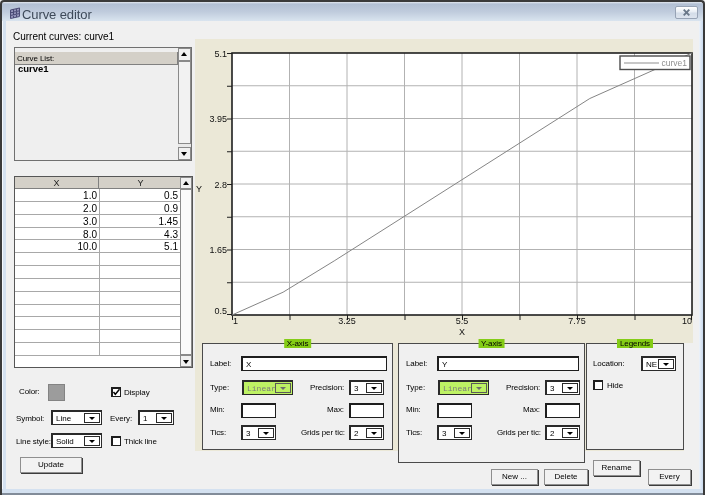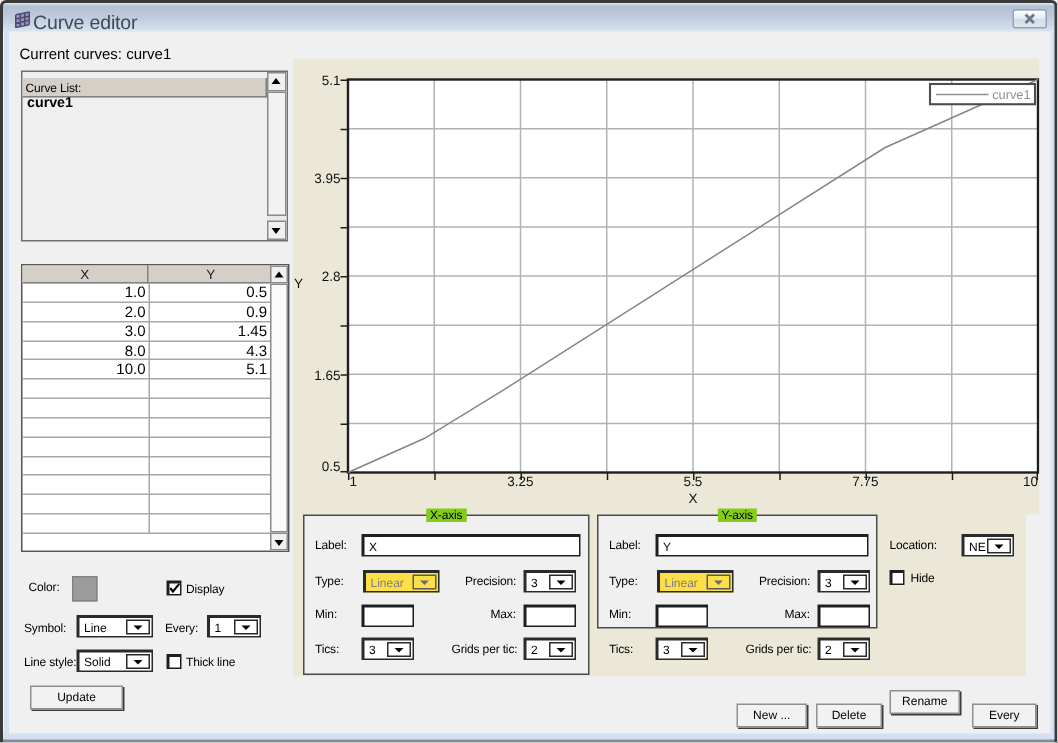--- a/index.html
+++ b/index.html
@@ -5,21 +5,21 @@
 html,body{margin:0;padding:0;background:#fff;}
 #win{position:relative;width:705px;height:495px;font-family:"Liberation Sans",sans-serif;overflow:hidden;background:#f0f0f0;}
 .abs{position:absolute;}
 .lbl{position:absolute;font:8px "Liberation Sans",sans-serif;letter-spacing:-0.1px;color:#000;white-space:nowrap;}
 .lb10{position:absolute;font:10px "Liberation Sans",sans-serif;color:#000;white-space:nowrap;}
 .inp{position:absolute;background:#fff;border:1px solid #1e1e1e;border-top-width:2px;border-left-width:2px;box-sizing:border-box;font:8px "Liberation Sans",sans-serif;padding:2px 0 0 3px;color:#000;}
 .combo{position:absolute;background:#fff;border:1px solid #2a2a2a;border-top-width:2px;border-left-width:2px;box-sizing:border-box;font:8px "Liberation Sans",sans-serif;color:#000;}
 .combo .tx{position:absolute;left:3px;top:2px;}
 .combo .ca{position:absolute;top:1px;right:1px;bottom:1px;width:14px;border:1px solid #2a2a2a;}
 .combo .ca:after{content:"";position:absolute;left:50%;top:50%;margin:-1.5px 0 0 -3px;border:3px solid transparent;border-top:3.5px solid #000;width:0;height:0;}
-.combo.dis{background:#fde047;color:#7d7d7d;}
+.combo.dis{background:#bef264;color:#7d7d7d;font-family:Liberation Mono, monospace;}
 .combo.dis .ca{border-color:#5a5a5a;}
 .combo.dis .ca:after{border-top-color:#6e6e6e;}
 .cb{position:absolute;width:7px;height:7px;background:#fff;border:1px solid #1e1e1e;border-top-width:2px;border-left-width:2px;box-sizing:content-box;}
 .btn{position:absolute;background:#f2f2f2;border:1px solid #8f8f8f;box-shadow:1px 1px 0 #3c3c3c;box-sizing:border-box;font:8px "Liberation Sans",sans-serif;color:#000;text-align:center;line-height:14px;}
 .grp{position:absolute;border:1px solid #4a4a4a;background:#f0f0f0;box-sizing:border-box;}
 .gl{position:absolute;top:-5px;left:50%;transform:translateX(-50%);background:#84cc16;padding:0 3px;font:8px "Liberation Sans",sans-serif;letter-spacing:-0.1px;color:#000;white-space:nowrap;}
 .row{position:absolute;left:0;width:167px;height:12.85px;border-bottom:1px solid #a8a8a8;box-sizing:border-box;font:10px "Liberation Sans",sans-serif;}
 .row .c1{position:absolute;right:85px;top:1px;}
 .row .c2{position:absolute;right:4px;top:1px;}
 </style>
@@ -177,21 +177,21 @@
   <div class="combo" style="left:241px;top:425px;width:35px;height:15px;">
       <span class="tx">3</span>
       <span class="ca"></span>
     </div>
   <div class="lbl" style="left:301px;top:428px;">Grids per tic:</div>
   <div class="combo" style="left:349px;top:425px;width:35px;height:15px;">
       <span class="tx">2</span>
       <span class="ca"></span>
     </div>
 
-  <div class="grp" style="left:398px;top:343px;width:187px;height:76px;">
+  <div class="grp" style="left:398px;top:343px;width:187px;height:120px;">
       <span class="gl">Y-axis</span>
     </div>
   <div class="lbl" style="left:406px;top:359px;">Label:</div>
   <div class="inp" style="left:437px;top:356px;width:142px;height:15px;">Y</div>
   <div class="lbl" style="left:406px;top:383px;">Type:</div>
   <div class="combo dis" style="left:438px;top:380px;width:51px;height:15px;">
       <span class="tx">Linear</span>
       <span class="ca"></span>
     </div>
   <div class="lbl" style="left:506px;top:383px;">Precision:</div>
@@ -207,20 +207,23 @@
   <div class="combo" style="left:437px;top:425px;width:35px;height:15px;">
       <span class="tx">3</span>
       <span class="ca"></span>
     </div>
   <div class="lbl" style="left:497px;top:428px;">Grids per tic:</div>
   <div class="combo" style="left:545px;top:425px;width:35px;height:15px;">
       <span class="tx">2</span>
       <span class="ca"></span>
     </div>
 
+  <div class="grp" style="left:586px;top:343px;width:98px;height:107px;">
+      <span class="gl">Legends</span>
+    </div>
   <div class="lbl" style="left:593px;top:359px;">Location:</div>
   <div class="combo" style="left:641px;top:356px;width:35px;height:15px;">
       <span class="tx">NE</span>
       <span class="ca"></span>
     </div>
   <div class="cb" style="left:593px;top:380px;"></div>
   <div class="lbl" style="left:607px;top:381px;">Hide</div>
 
   <div class="lbl" style="left:19px;top:387px;">Color:</div>
   <div class="abs" style="left:48px;top:384px;width:17px;height:17px;background:#9c9c9c;border:1px solid #838383;box-sizing:border-box;"></div>

